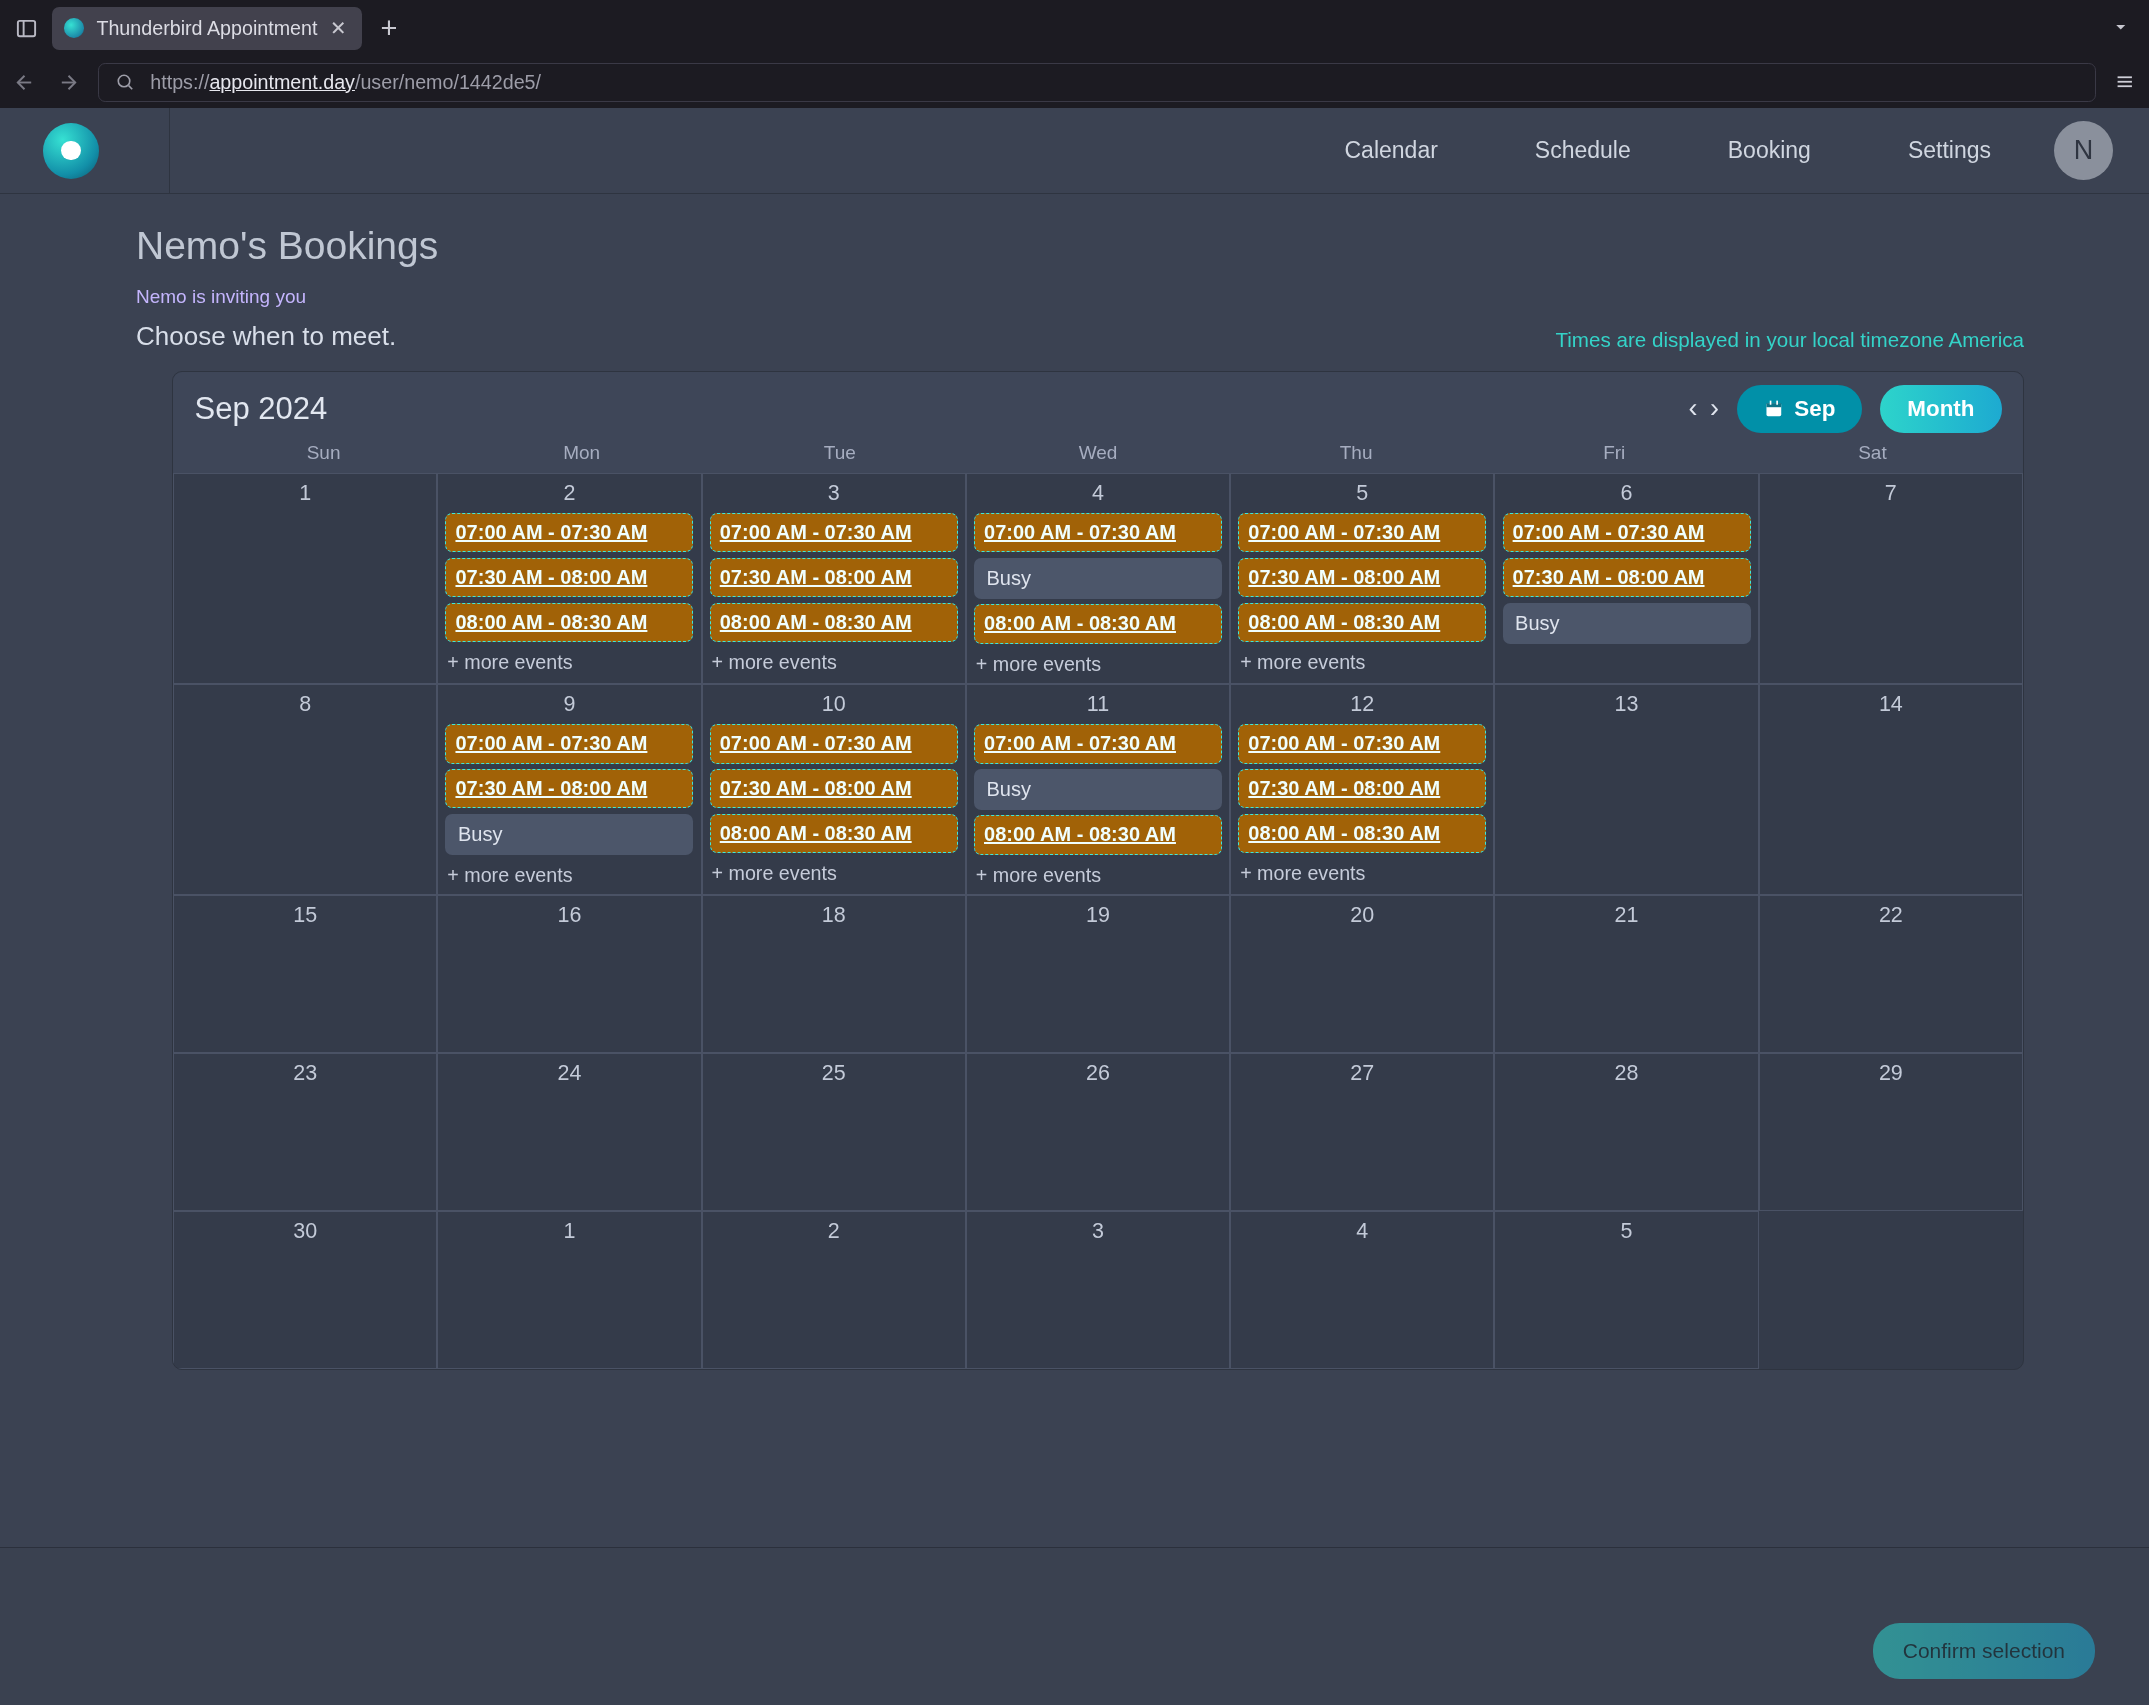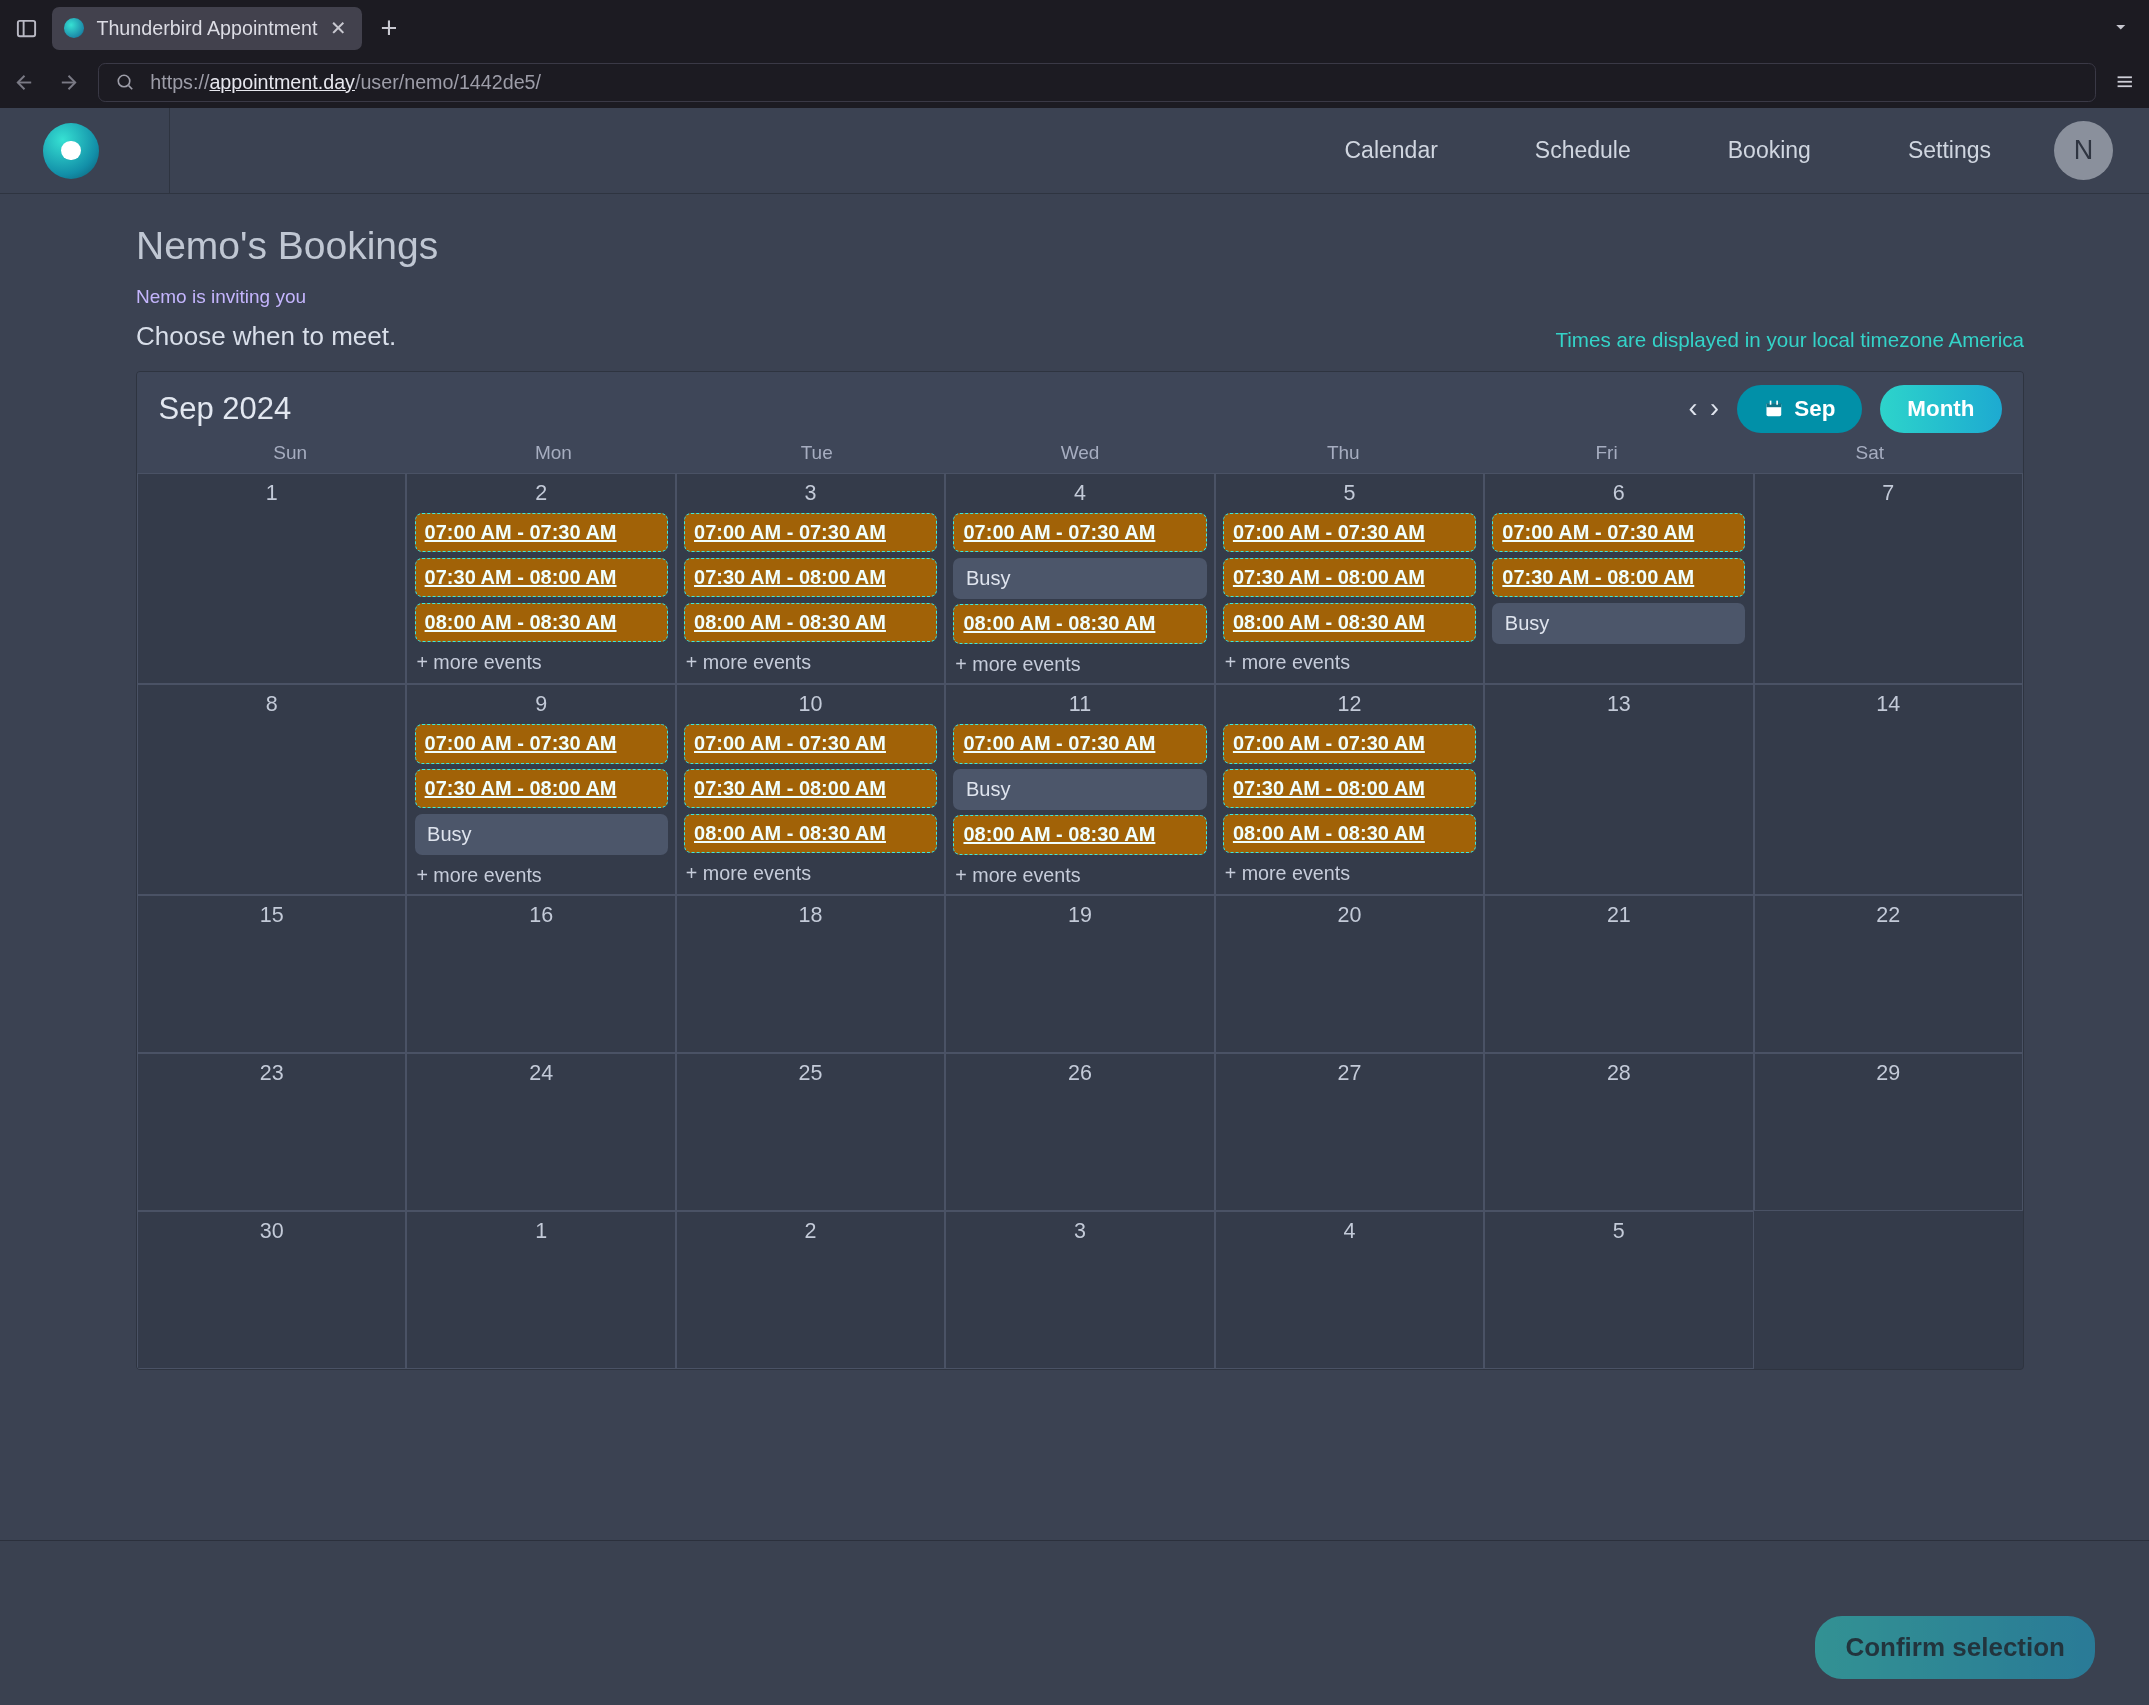--- a/index.html
+++ b/index.html
@@ -144,23 +144,24 @@
   }
   .page-title { font-size:39px; color:#c0c7d3; font-weight:400; margin:0 0 12.5px;}
   .subtitle1 { font-size:19px; font-weight:400; color:#c4b5fd; margin: 18px 0 12.5px;}
   .choose-row { display:flex; align-items:flex-end; justify-content:space-between; margin-bottom:19.7px;}
   .subtitle2 { font-size:26px; color:#d8dee9;}
   .tz-note { font-size:20.6px; color:var(--accent-bright);}
 
   
   .calendar {
     border:0.9px solid #2e3440;
-    border-radius:4px;
+    border-radius:10px;
     overflow:hidden;
     background: var(--bg-calendar-body);
+    margin-left: 36px;
   }
   .cal-top {
     background: var(--bg-calendar-head);
     padding: 12.5px 21.5px 0 21.5px;
   }
   .cal-top-row{
     display:flex; align-items:center; justify-content:space-between;
     margin-bottom: 5.4px;
   }
   .month-label { font-size:31px; color:#e2e7f0; font-weight:500;}
@@ -225,22 +226,22 @@
     padding:27px 54px;
     display:flex; justify-content:flex-end;
     background:#3a4150;
   }
   .confirm-btn {
     background: linear-gradient(90deg, #2dd4cb, #1daad1);
     color:#0f2b2f;
     opacity:0.55;
     border-radius:27px;
     padding:16px 30px;
-    font-size:26px;
-    font-weight:700;
+    font-size:21px;
+    font-weight:400;
     margin-top:48px;
   }
 </style>
 </head>
 <body>
 
 <div class="browser-chrome">
   <div class="tabbar">
     <div class="sidebar-toggle">
       <svg width="23" height="23" viewBox="0 0 24 24" fill="none" stroke="currentColor" stroke-width="2">

